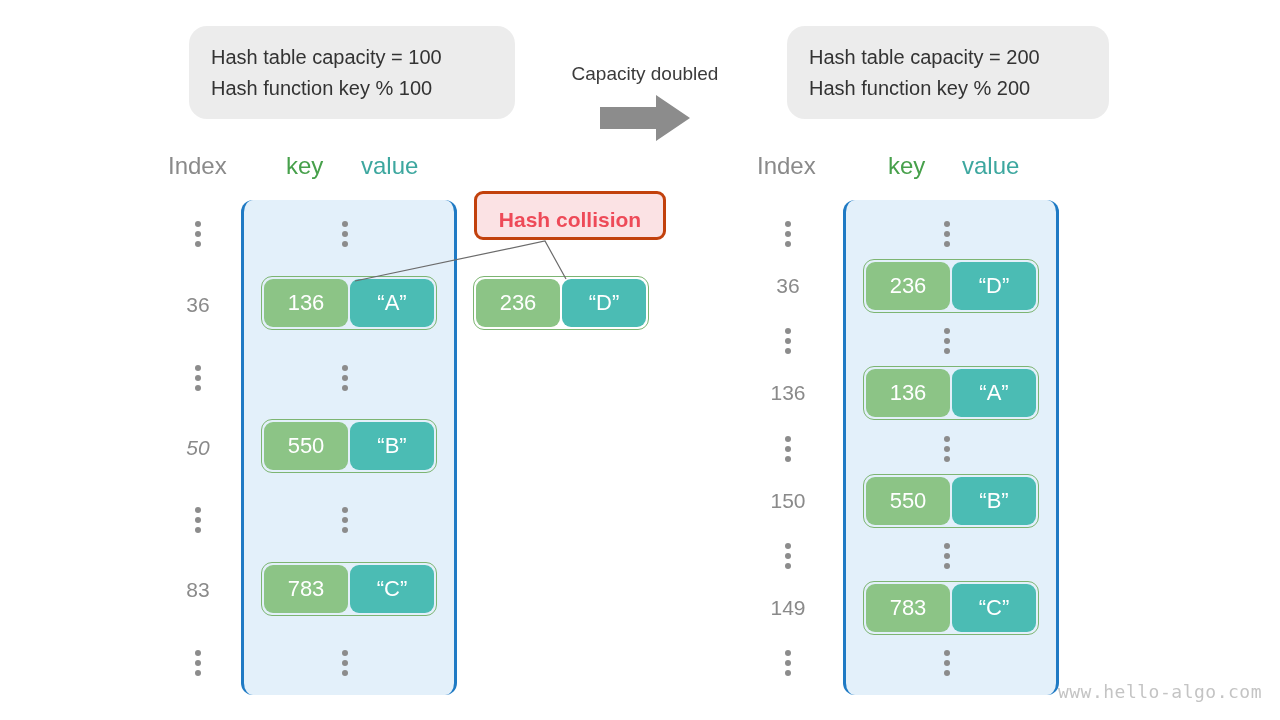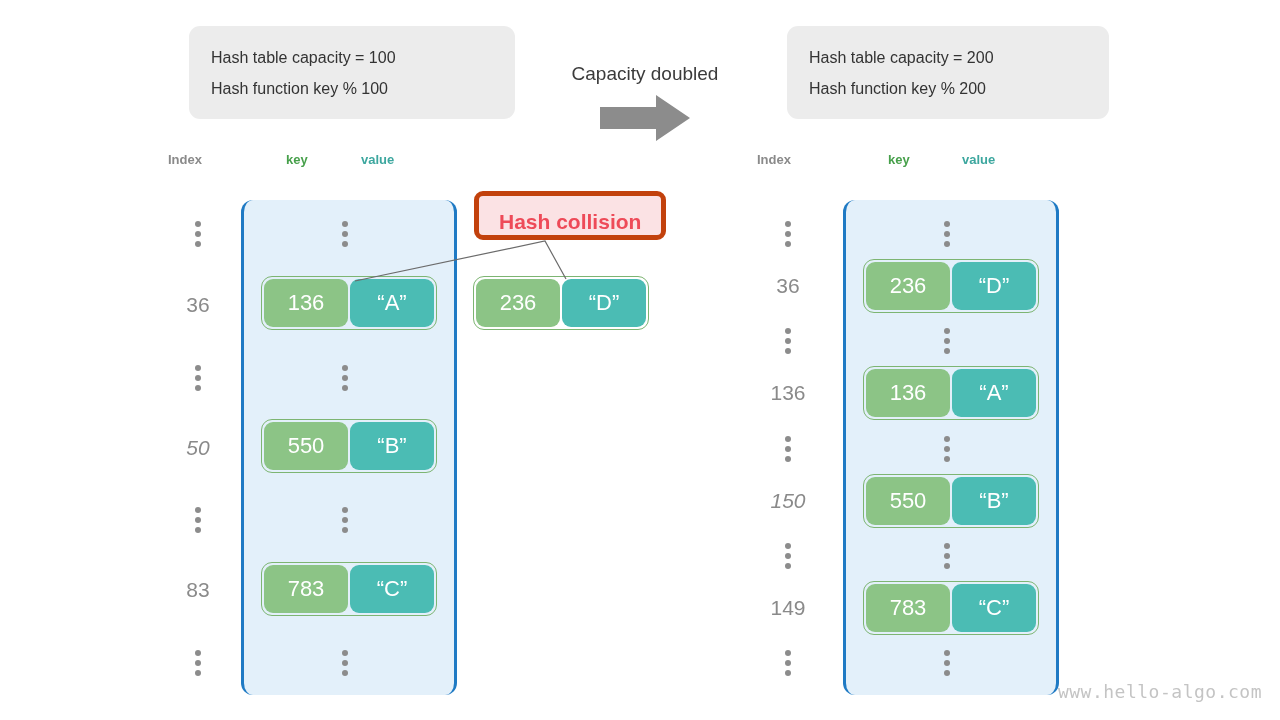--- a/index.html
+++ b/index.html
@@ -12,25 +12,25 @@
     position: relative;
     background: #ffffff;
     font-family: "Liberation Sans", sans-serif;
     overflow: hidden;
   }
 
   
   .caption-box {
     position: absolute;
     background: #ececec;
-    border-radius: 11px;
+    border-radius: 18px;
     padding: 16px 22px;
     box-sizing: border-box;
     color: #333333;
-    font-size: 16px;
+    font-size: 20px;
     line-height: 31px;
     white-space: nowrap;
   }
   .caption-line { display: block; }
 
   
   .arrow-group {
     position: absolute;
     text-align: center;
   }
@@ -39,22 +39,22 @@
     color: #3b3b3b;
     margin-bottom: 10px;
     display: block;
     white-space: nowrap;
   }
   .arrow-svg { display: block; margin: 0 auto; }
 
   
   .col-head {
     position: absolute;
-    font-size: 13px;
-    font-weight: bold;
+    font-size: 24px;
+    font-weight: normal;
     white-space: nowrap;
   }
   .head-index { color: #8a8a8a; }
   .head-key   { color: #47a04b; }
   .head-value { color: #3da79f; text-align: right; }
 
   
   .table-box {
     position: absolute;
     background: #e3f0fa;
@@ -120,21 +120,21 @@
     background: #4bbcb4;
     border-radius: 9px;
     width: 84px;
     margin-left: 2px;
   }
 
   
   .collision-badge {
     position: absolute;
     background: #fbe2e4;
-    border: 5px solid #c2410c;
+    border: 3px solid #c2410c;
     border-radius: 9px;
     color: #ee4a58;
     font-size: 21px;
     font-weight: bold;
     padding: 14px 20px;
     box-sizing: border-box;
     white-space: nowrap;
     text-align: center;
   }
 
@@ -259,21 +259,21 @@
 </svg>
 
 <div class="col-head head-index" style="left:757px; top:152px;">Index</div>
 <div class="col-head head-key" style="left:888px; top:152px;">key</div>
 <div class="col-head head-value" style="left:962px; top:152px;">value</div>
 
 <div class="table-box" style="left:843px; top:200px; width:216px; height:495px;"></div>
 
 <div class="index-label" style="left:788px; top:286px;">36</div>
 <div class="index-label" style="left:788px; top:393px;">136</div>
-<div class="index-label" style="left:788px; top:501px;font-style:italic;">150</div>
+<div class="index-label" style="left:788px; top:501px;">150</div>
 <div class="index-label" style="left:788px; top:608px;">149</div>
 
 <div class="dots" style="left:788px; top:234px;">
     <i></i>
     <i></i>
     <i></i>
   </div>
 <div class="dots" style="left:788px; top:341px;">
     <i></i>
     <i></i>

